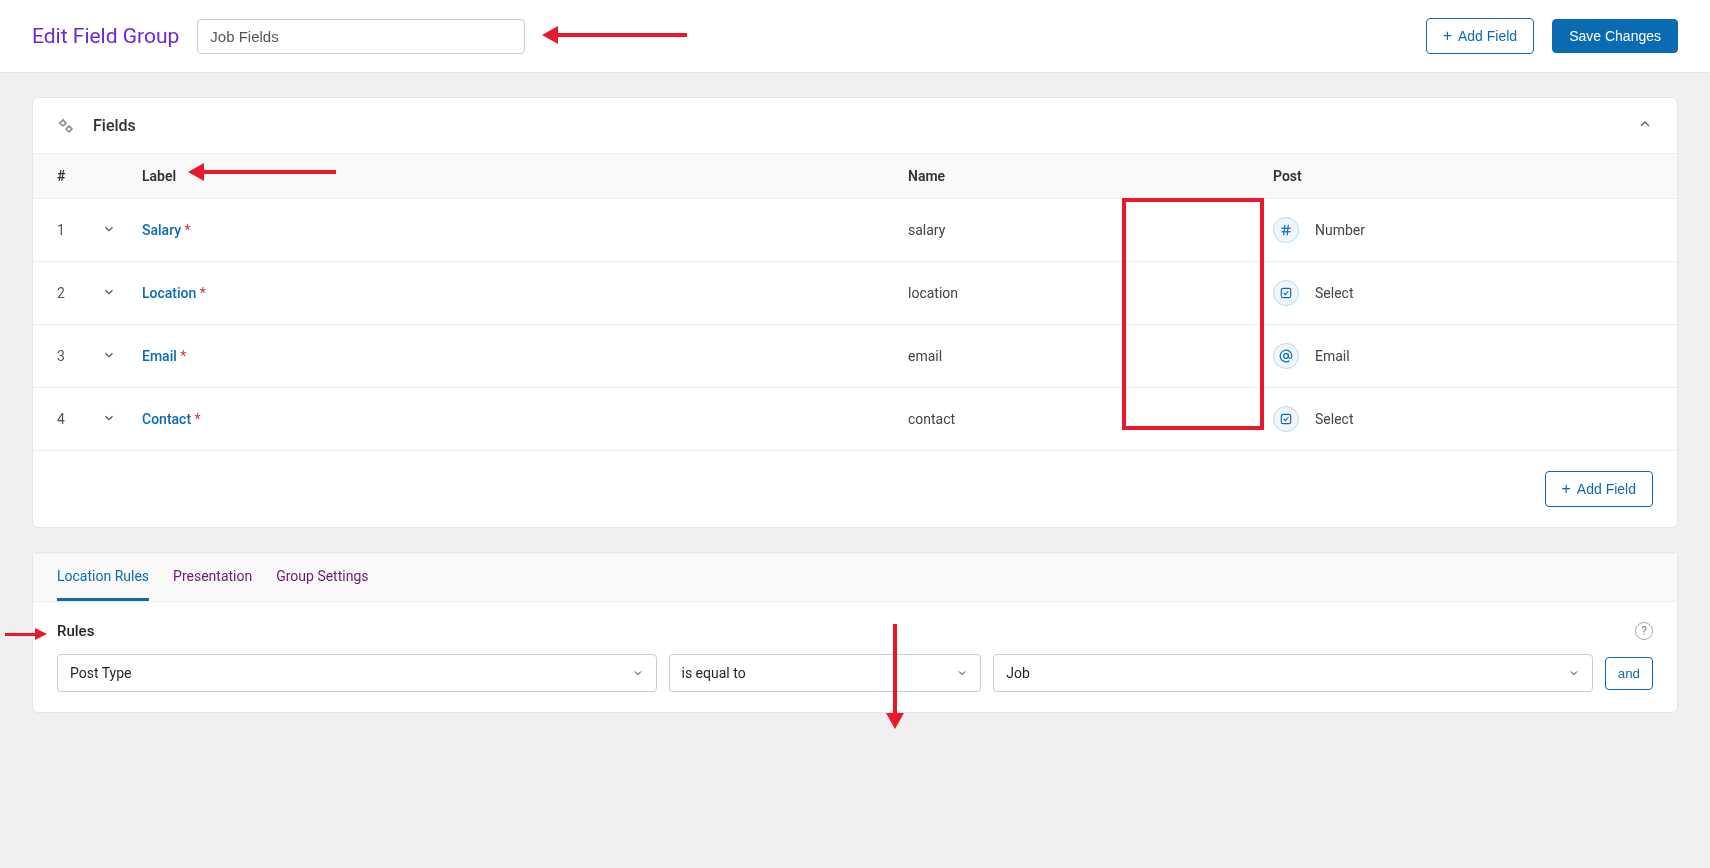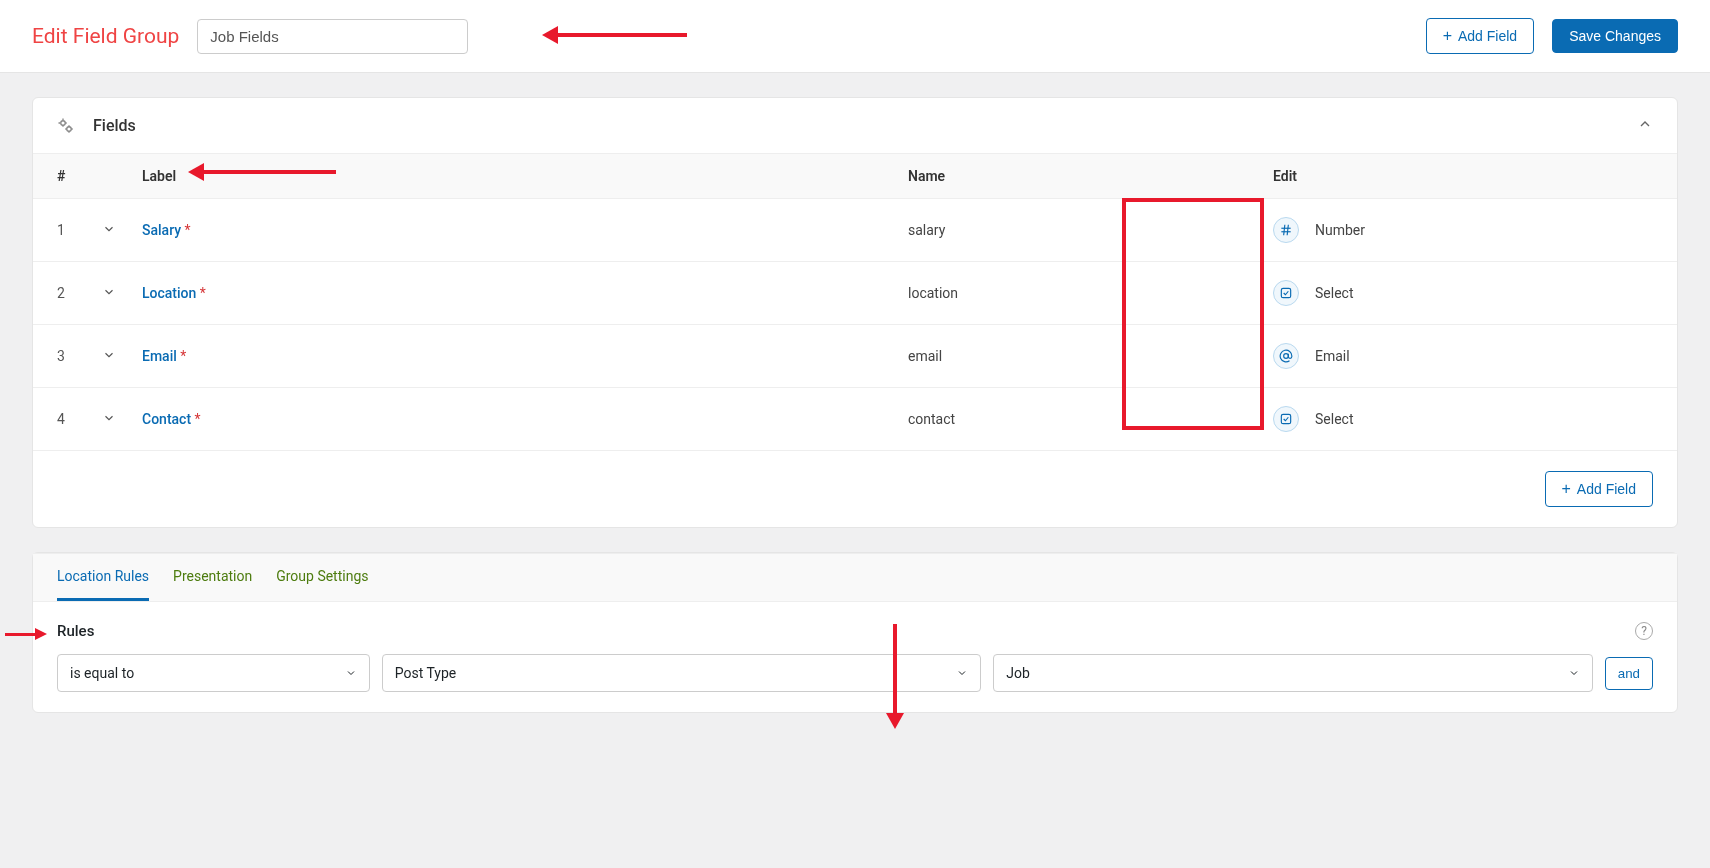--- a/index.html
+++ b/index.html
@@ -1,20 +1,20 @@
 <!DOCTYPE html>
 <html><head>
 <meta charset="utf-8">
 <style>
 * { box-sizing: border-box; margin: 0; padding: 0; }
 body { font-family: -apple-system, BlinkMacSystemFont, "Segoe UI", Roboto, sans-serif; background: #f0f0f1; color: #1d2327; font-size: 14px; }
 
 .header { background: #fff; border-bottom: 1px solid #e5e5e5; padding: 18px 32px; display: flex; align-items: center; gap: 18px; }
-.header-title { font-size: 21px; font-weight: 400; color: #ef4444; }
-.title-input { border: 1px solid #ccc; border-radius: 4px; padding: 8px 12px; font-size: 15px; width: 271px; color: #555; }
+.header-title { font-size: 21px; font-weight: 400; color: #6d28d9; }
+.title-input { border: 1px solid #ccc; border-radius: 4px; padding: 8px 12px; font-size: 15px; width: 328px; color: #555; }
 .header-spacer { flex: 1; }
 .btn { border-radius: 4px; padding: 8px 16px; font-size: 14px; cursor: pointer; display: inline-flex; align-items: center; gap: 6px; }
 .btn-outline { background: #fff; color: #0a6bb3; border: 1px solid #0a6bb3; }
 .btn-primary { background: #0a6bb3; color: #fff; border: 1px solid #0a6bb3; }
 .plus-icon { font-size: 16px; font-weight: 400; }
 
 .panel { background: #fff; border: 1px solid #e5e5e5; border-radius: 6px; margin: 24px 32px; }
 .panel-header { display: flex; align-items: center; padding: 18px 24px; gap: 18px; }
 .panel-header h2 { font-size: 16px; font-weight: 500; color: #333; }
 .gear-icon { width: 18px; height: 18px; color: #888; }
@@ -36,21 +36,21 @@
 .req { color: #d63638; }
 .row-name { width: 365px; color: #444; }
 .row-type { width: 380px; display: flex; align-items: center; gap: 16px; }
 .type-badge { width: 26px; height: 26px; border-radius: 50%; border: 1px solid #b9d9ef; background: #f0f7fc; display: flex; align-items: center; justify-content: center; }
 .type-badge svg { width: 14px; height: 14px; }
 .type-label { color: #444; }
 
 .panel-footer { padding: 20px 24px; display: flex; justify-content: flex-end; border-top: 1px solid #eee; }
 
 .tabs { display: flex; gap: 24px; padding: 0 24px; background: #f9f9f9; border-top: 1px solid #eee; border-bottom: 1px solid #eee; }
-.tab { padding: 14px 0; color: #4d7c0f; cursor: pointer; border-bottom: 3px solid transparent; }
+.tab { padding: 14px 0; color: #701a75; cursor: pointer; border-bottom: 3px solid transparent; }
 .tab.active { color: #0a6bb3; border-bottom-color: #0a6bb3; }
 
 .rules-section { padding: 20px 24px; }
 .rules-header { display: flex; align-items: center; justify-content: space-between; margin-bottom: 14px; }
 .rules-title { font-size: 15px; font-weight: 500; }
 .help-icon { width: 18px; height: 18px; border: 1px solid #aaa; border-radius: 50%; display: flex; align-items: center; justify-content: center; font-size: 12px; color: #888; }
 .rules-sub { color: #333; margin-bottom: 12px; }
 .rule-row { display: flex; gap: 12px; align-items: center; }
 .select-box { flex: 1; border: 1px solid #ccc; border-radius: 4px; padding: 10px 12px; background: #fff; display: flex; align-items: center; justify-content: space-between; cursor: pointer; min-width: 0; }
 .select-box.small { flex: 0.5; }
@@ -101,21 +101,21 @@
             <polyline points="18 15 12 9 6 15"></polyline>
           </svg>
     </span>
   </div>
 
   <div class="table-head">
     <div class="col-num">#</div>
     <div class="col-chevron"></div>
     <div class="col-label">Label</div>
     <div class="col-name">Name</div>
-    <div class="col-type">Edit</div>
+    <div class="col-type">Post</div>
   </div>
 
   <div id="field-rows">
         <div class="field-row">
           <div class="row-num">1</div>
           <div class="row-chevron"><svg width="14" height="14" viewBox="0 0 24 24" fill="none" stroke="currentColor" stroke-width="2">
               <polyline points="6 9 12 15 18 9"></polyline>
             </svg></div>
           <div class="row-label"><a href="#">Salary</a> <span class="req">*</span></div>
           <div class="row-name">salary</div>
@@ -199,33 +199,33 @@
         <div class="tab">Presentation</div>
         <div class="tab">Group Settings</div>
       </div>
 
   <div class="rules-section">
     <div class="rules-header">
       <div class="rules-title">Rules</div>
       <div class="help-icon">?</div>
     </div>
     <div class="rule-row">
+      <div class="select-box">
+        <span>Post Type</span>
+        <svg class="chev-down" viewBox="0 0 24 24" fill="none" stroke="currentColor" stroke-width="2">
+              <polyline points="6 9 12 15 18 9"></polyline>
+            </svg>
+      </div>
       <div class="select-box small">
         <span>is equal to</span>
         <svg class="chev-down" viewBox="0 0 24 24" fill="none" stroke="currentColor" stroke-width="2">
               <polyline points="6 9 12 15 18 9"></polyline>
             </svg>
       </div>
       <div class="select-box">
-        <span>Post Type</span>
-        <svg class="chev-down" viewBox="0 0 24 24" fill="none" stroke="currentColor" stroke-width="2">
-              <polyline points="6 9 12 15 18 9"></polyline>
-            </svg>
-      </div>
-      <div class="select-box">
         <span>Job</span>
         <svg class="chev-down" viewBox="0 0 24 24" fill="none" stroke="currentColor" stroke-width="2">
               <polyline points="6 9 12 15 18 9"></polyline>
             </svg>
       </div>
       <button class="and-btn">
         <span>and</span>
       </button>
     </div>
   </div>

